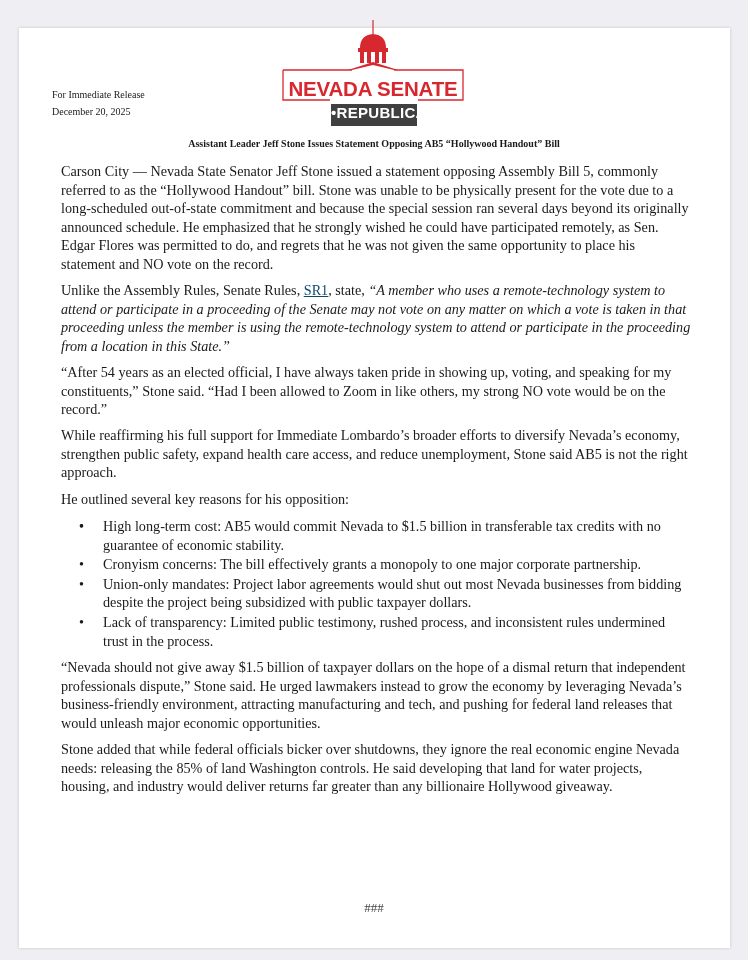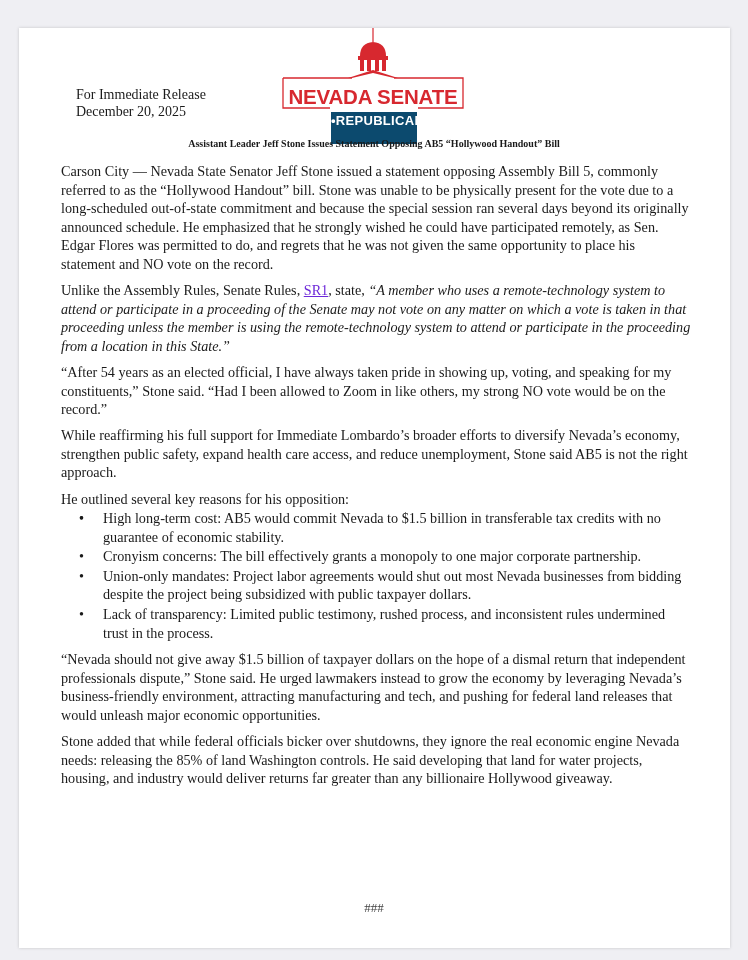--- a/index.html
+++ b/index.html
@@ -9,48 +9,48 @@
     position: relative;
     font-family: "Liberation Serif", "DejaVu Serif", serif;
     color: #1a1a1a;
   }
   .paper {
     position: absolute; left: 19px; top: 28px; width: 711px; height: 920px;
     background: #ffffff;
     box-shadow: 0 0 3px rgba(0,0,0,0.18);
   }
   .logo {
-    position: absolute; left: 282px; top: 28px; width: 182px; height: 104px;
+    position: absolute; left: 282px; top: 20px; width: 182px; height: 104px;
   }
   .logo svg { display: block; }
   .logo-text {
     position: absolute; left: 0; top: 58px; width: 182px; text-align: center;
     font-family: "Liberation Sans", "DejaVu Sans", sans-serif;
     font-weight: bold; font-size: 20.5px; color: #d7282f; letter-spacing: -0.2px;
     line-height: 22px;
   }
   .logo-sub {
-    position: absolute; left: 49px; top: 84px; width: 86px; height: 32px;
-    background: #0c4a6e; color: #fff; text-align: center;
+    position: absolute; left: 49px; top: 84px; width: 86px; height: 22px;
+    background: #404040; color: #fff; text-align: center;
     font-family: "Liberation Sans", "DejaVu Sans", sans-serif; font-weight: bold;
-    font-size: 13px; line-height: 17px; letter-spacing: 0.3px;
+    font-size: 15px; line-height: 17px; letter-spacing: 0.3px;
   }
   .release {
-    position: absolute; left: 76px; top: 86px; font-size: 14px; line-height: 17px;
+    position: absolute; left: 52px; top: 86px; font-size: 10px; line-height: 17px;
   }
   .headline {
     position: absolute; left: 0; top: 138px; width: 748px; text-align: center;
     font-weight: bold; font-size: 10px;
   }
   .body {
     position: absolute; left: 61px; top: 162px; width: 630px;
     font-size: 14.2px; line-height: 18.6px;
   }
   .body p { margin: 0 0 7.5px 0; }
-  .body a { color: #6d28d9; text-decoration: underline; }
+  .body a { color: #0c4a6e; text-decoration: underline; }
   .body em { }
   .body ul { margin: 0 0 8px 0; padding-left: 42px; list-style: none; }
   .body li { position: relative; margin: 0 0 1px 0; }
   .body li .bullet { position: absolute; left: -24px; top: 0; }
   .endmark {
     position: absolute; left: 0; top: 900px; width: 748px; text-align: center;
     font-size: 13px; color: #444;
   }
 </style>
 </head>
@@ -79,21 +79,21 @@
   <div>December 20, 2025</div>
 </div>
 
 <div class="headline">Assistant Leader Jeff Stone Issues Statement Opposing AB5 “Hollywood Handout” Bill</div>
 
 <div class="body">
   <p>Carson City — Nevada State Senator Jeff Stone issued a statement opposing Assembly Bill 5, commonly referred to as the “Hollywood Handout” bill. Stone was unable to be physically present for the vote due to a long-scheduled out-of-state commitment and because the special session ran several days beyond its originally announced schedule. He emphasized that he strongly wished he could have participated remotely, as Sen. Edgar Flores was permitted to do, and regrets that he was not given the same opportunity to place his statement and NO vote on the record.</p>
   <p><span>Unlike the Assembly Rules, Senate Rules, </span><a>SR1</a><span>, state, </span><em>“A member who uses a remote-technology system to attend or participate in a proceeding of the Senate may not vote on any matter on which a vote is taken in that proceeding unless the member is using the remote-technology system to attend or participate in the proceeding from a location in this State.”</em></p>
   <p>“After 54 years as an elected official, I have always taken pride in showing up, voting, and speaking for my constituents,” Stone said. “Had I been allowed to Zoom in like others, my strong NO vote would be on the record.”</p>
   <p>While reaffirming his full support for Immediate Lombardo’s broader efforts to diversify Nevada’s economy, strengthen public safety, expand health care access, and reduce unemployment, Stone said AB5 is not the right approach.</p>
-  <p style="margin-bottom:1px">He outlined several key reasons for his opposition:</p>
+  <p style="margin-bottom:9px">He outlined several key reasons for his opposition:</p>
   <ul>
     <li><span class="bullet">•</span></li>
     <li><span class="bullet">•</span><span>High long-term cost: AB5 would commit Nevada to $1.5 billion in transferable tax credits with no guarantee of economic stability.</span></li>
     <li><span class="bullet">•</span><span>Cronyism concerns: The bill effectively grants a monopoly to one major corporate partnership.</span></li>
     <li><span class="bullet">•</span><span>Union-only mandates: Project labor agreements would shut out most Nevada businesses from bidding despite the project being subsidized with public taxpayer dollars.</span></li>
     <li><span class="bullet">•</span><span>Lack of transparency: Limited public testimony, rushed process, and inconsistent rules undermined trust in the process.</span></li>
   </ul>
   <p>“Nevada should not give away $1.5 billion of taxpayer dollars on the hope of a dismal return that independent professionals dispute,” Stone said. He urged lawmakers instead to grow the economy by leveraging Nevada’s business-friendly environment, attracting manufacturing and tech, and pushing for federal land releases that would unleash major economic opportunities.</p>
   <p>Stone added that while federal officials bicker over shutdowns, they ignore the real economic engine Nevada needs: releasing the 85% of land Washington controls. He said developing that land for water projects, housing, and industry would deliver returns far greater than any billionaire Hollywood giveaway.</p>
 </div>

